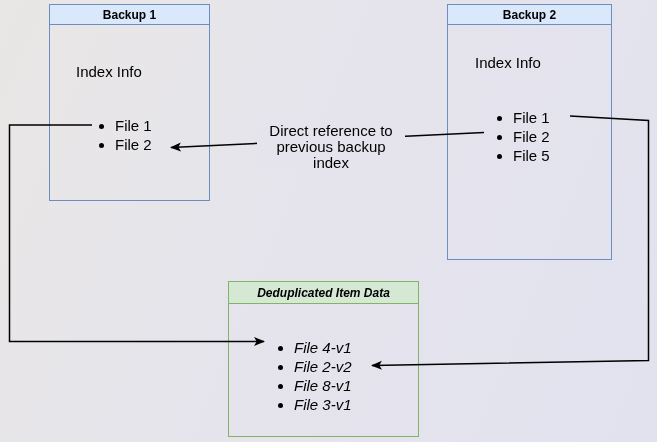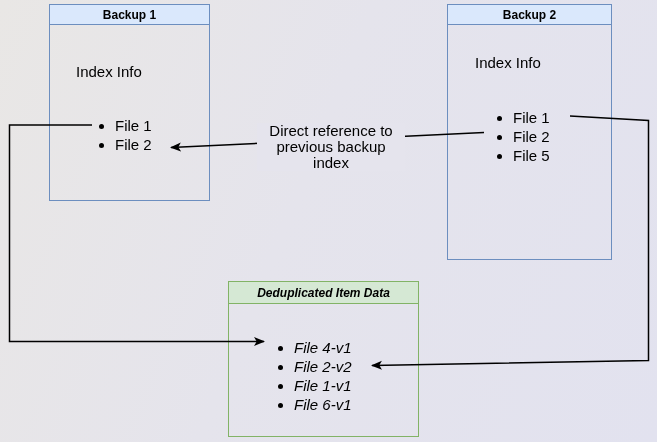--- a/index.html
+++ b/index.html
@@ -122,22 +122,22 @@
       <li>File 2</li>
       <li>File 5</li>
     </ul>
   </div>
 
   <div class="node green" id="dedup">
     <div class="node-header">Deduplicated Item Data</div>
     <ul class="file-list">
       <li>File 4-v1</li>
       <li>File 2-v2</li>
-      <li>File 1-v1</li>
-      <li>File 6-v1</li>
+      <li>File 8-v1</li>
+      <li>File 3-v1</li>
     </ul>
   </div>
 
   <svg class="edges" width="657" height="442" viewBox="0 0 657 442">
     <defs>
       <marker id="arrowhead" markerUnits="userSpaceOnUse" markerWidth="12" markerHeight="10" refX="10" refY="4.5" orient="auto">
         <path d="M0,0 L11,4.5 L0,9 L2.7,4.5 Z"></path>
       </marker>
     </defs>
     <path class="edge" d="M 92 125 L 9.5 125 L 9.5 341.5 L 264 341.5" marker-end="url(#arrowhead)"></path>

